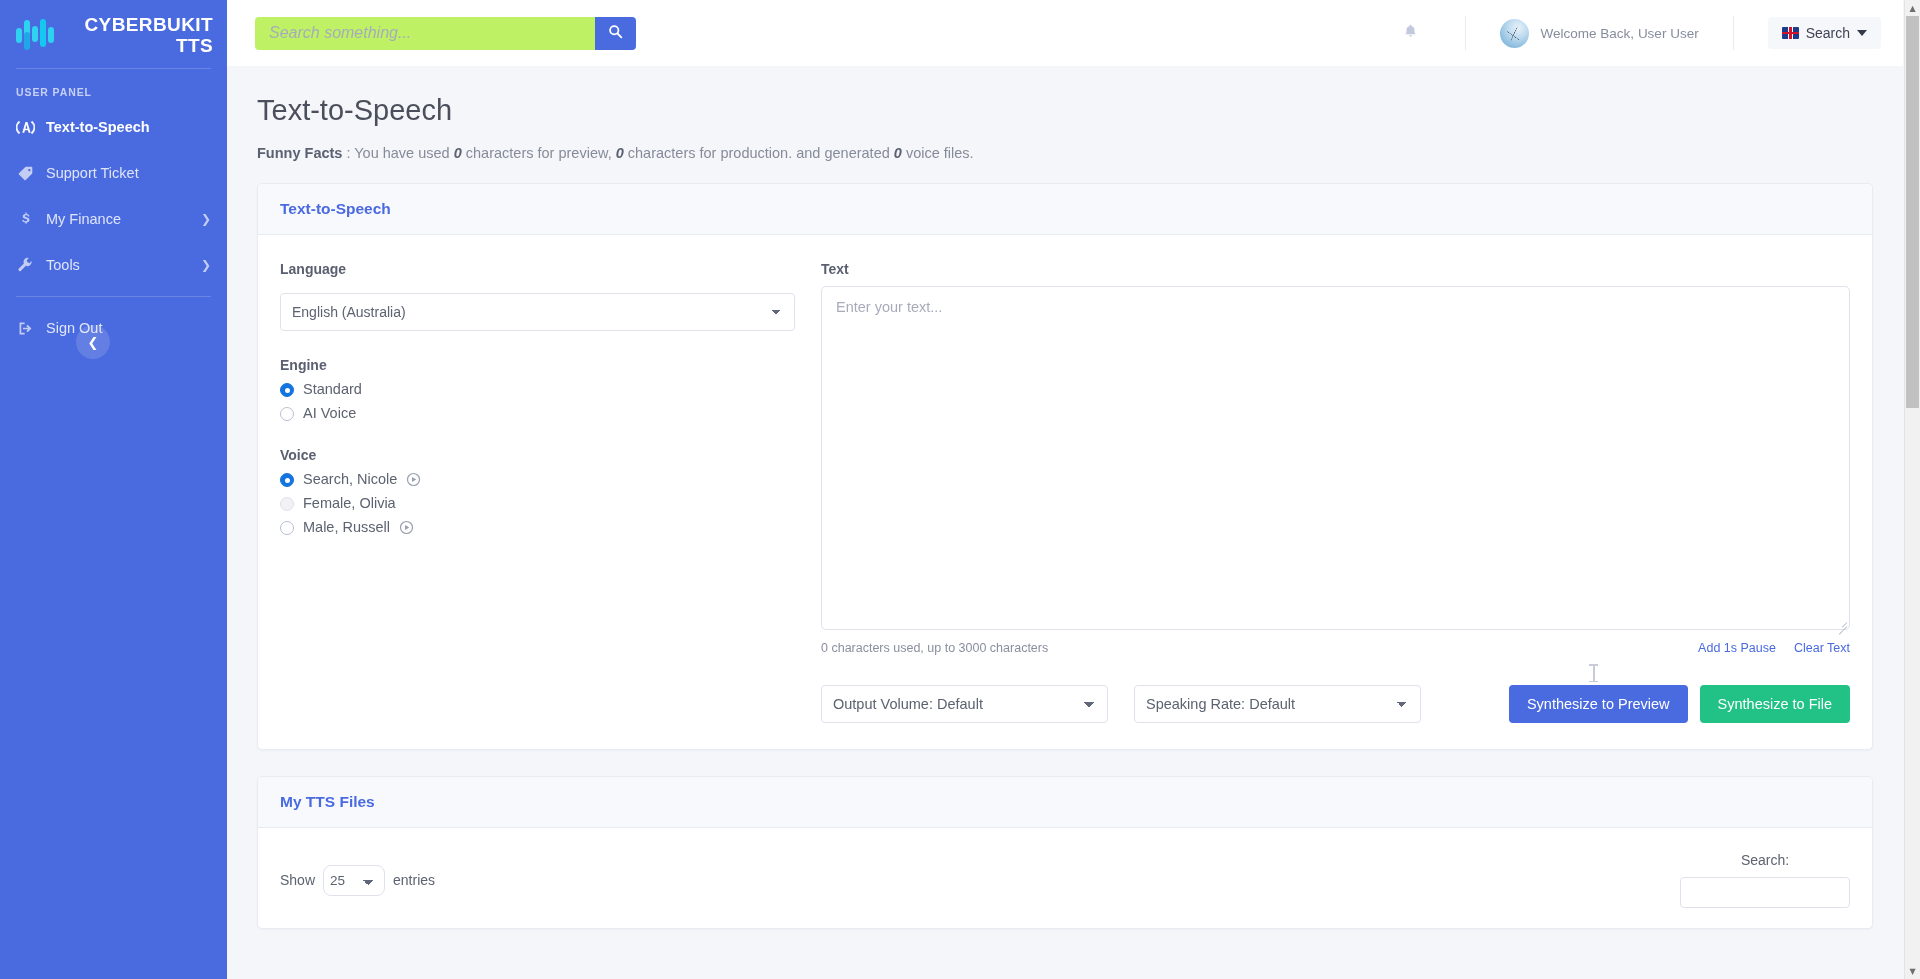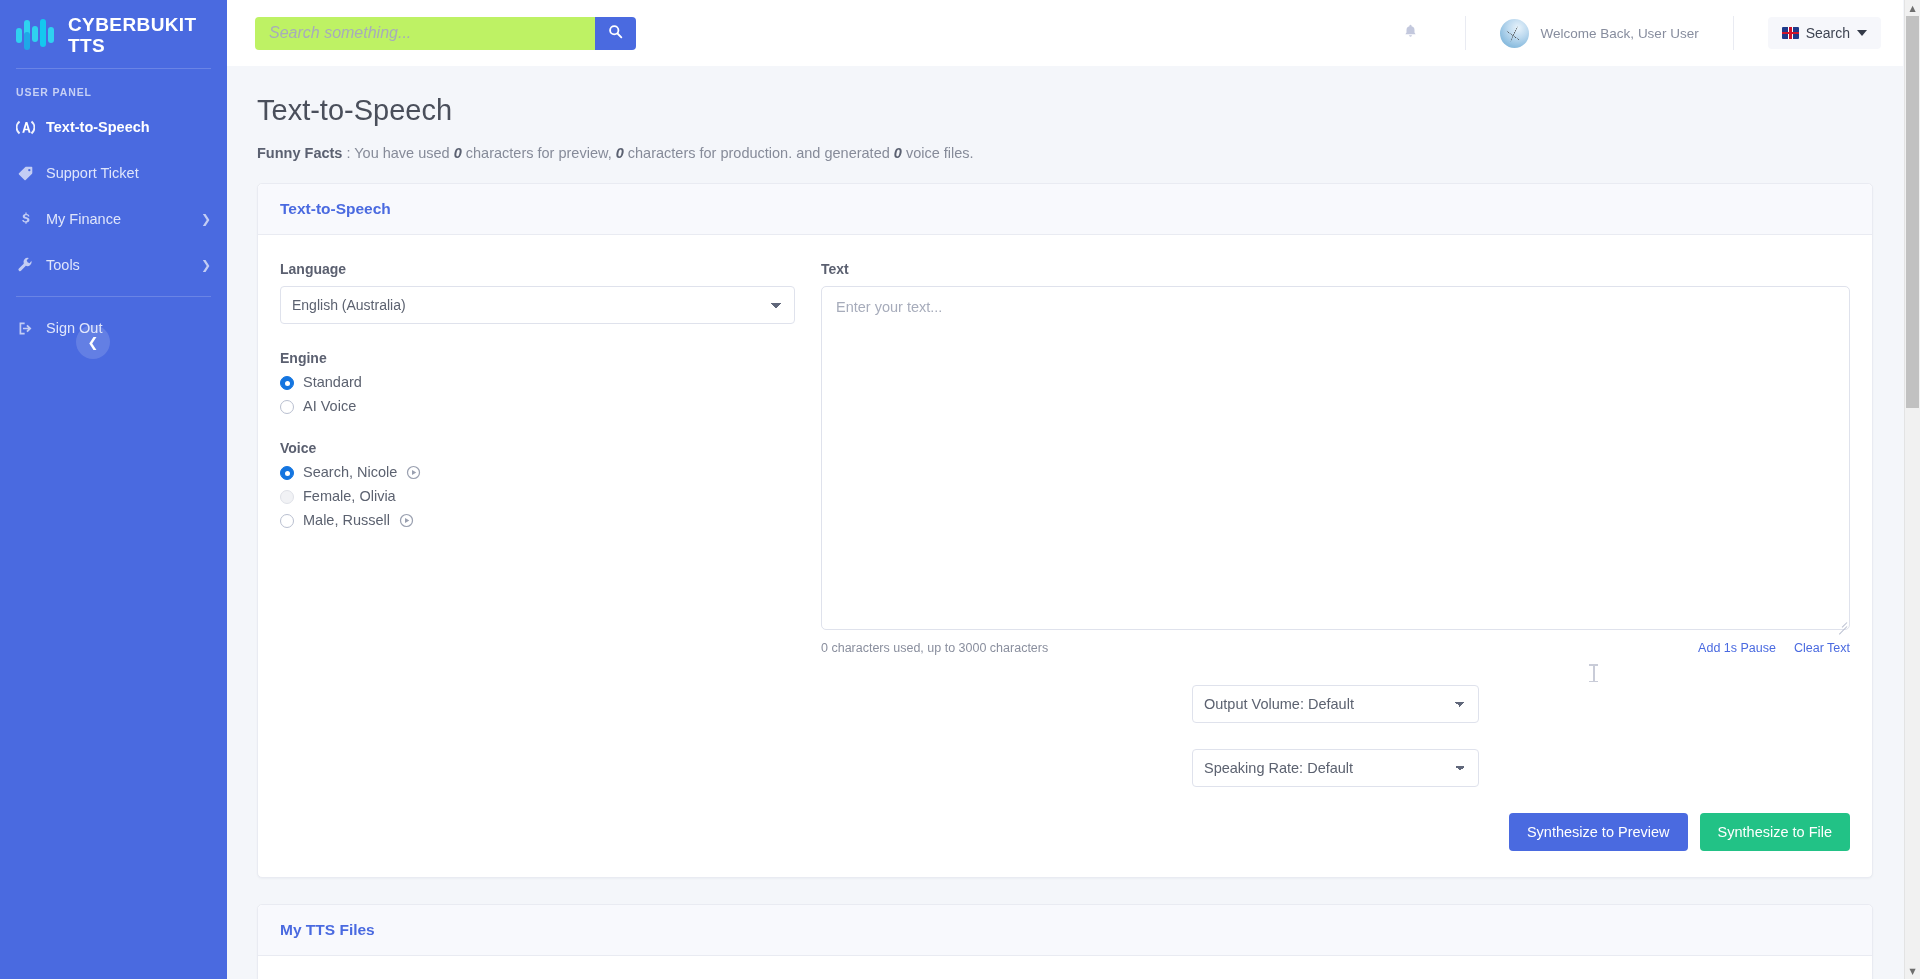--- a/index.html
+++ b/index.html
@@ -29,21 +29,21 @@
     gap: 12px;
     height: 66px;
   }
   .brand-logo { width: 42px; height: 38px; flex: 0 0 42px; }
   .brand-text {
     font-size: 19px;
     font-weight: bold;
     line-height: 1.12;
     letter-spacing: .4px;
     color: #ffffff;
-    text-align: left;
+    text-align: right;
     flex: 1;
   }
   .side-divider {
     height: 1px;
     background: rgba(255,255,255,.18);
     margin: 2px 16px 0 16px;
   }
   .side-label {
     font-size: 10.5px;
     font-weight: bold;
@@ -299,20 +299,21 @@
     -webkit-appearance: none;
     appearance: none;
     background-image:
       linear-gradient(45deg, transparent 50%, #60677a 50%),
       linear-gradient(135deg, #60677a 50%, transparent 50%);
     background-position:
       calc(100% - 18px) 16px,
       calc(100% - 13px) 16px;
     background-size: 5px 5px, 5px 5px;
     background-repeat: no-repeat;
+    margin-top: 7px;
   }
   .sec-title {
     font-size: 14px;
     font-weight: bold;
     color: #5b6070;
     margin: 26px 0 8px 0;
   }
   .radio-row {
     display: flex;
     align-items: flex-end;
@@ -388,21 +389,20 @@
     color: #4a6ae0;
     text-decoration: none;
     cursor: pointer;
     font-size: 12.5px;
   }
   .bottom-row {
     display: flex;
     align-items: center;
     gap: 26px;
     margin-top: 30px;
-    flex-direction: column;
   }
   select.sm-sel {
     width: 287px;
     height: 38px;
     border: 1px solid #dfe2ec;
     border-radius: 4px;
     background: #fff;
     padding: 0 11px;
     font-size: 14.5px;
     color: #5c6270;

